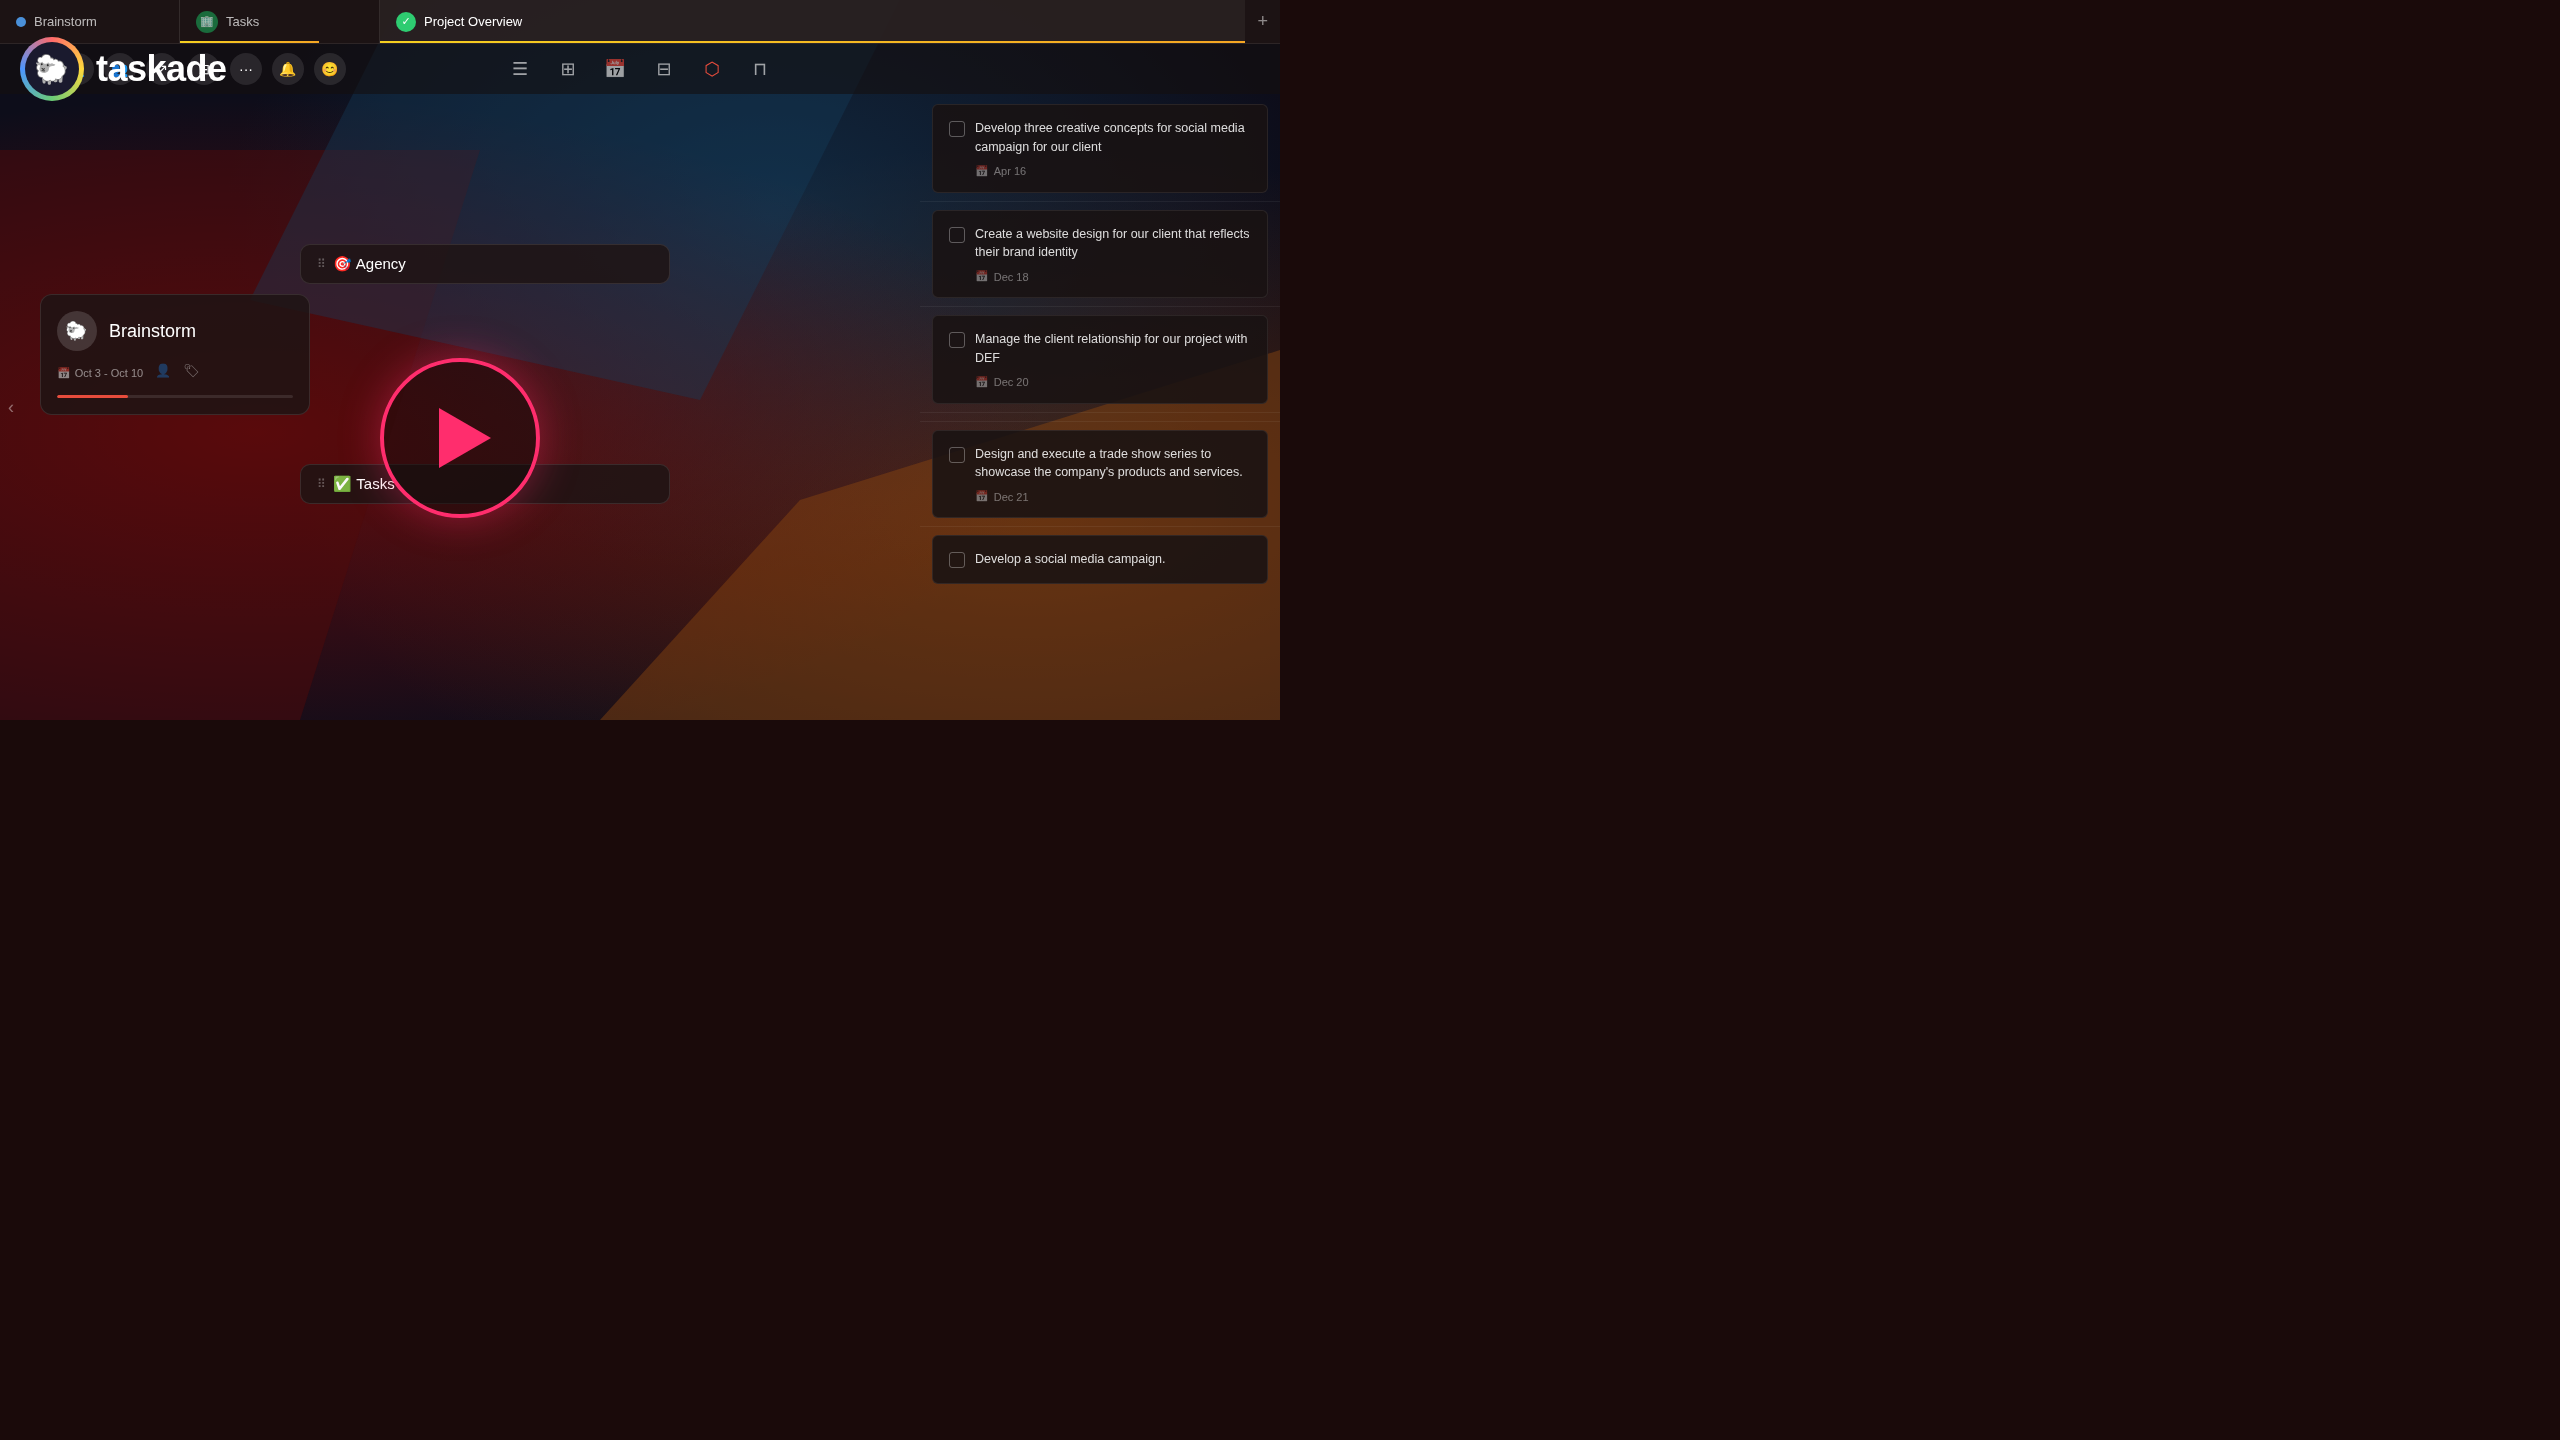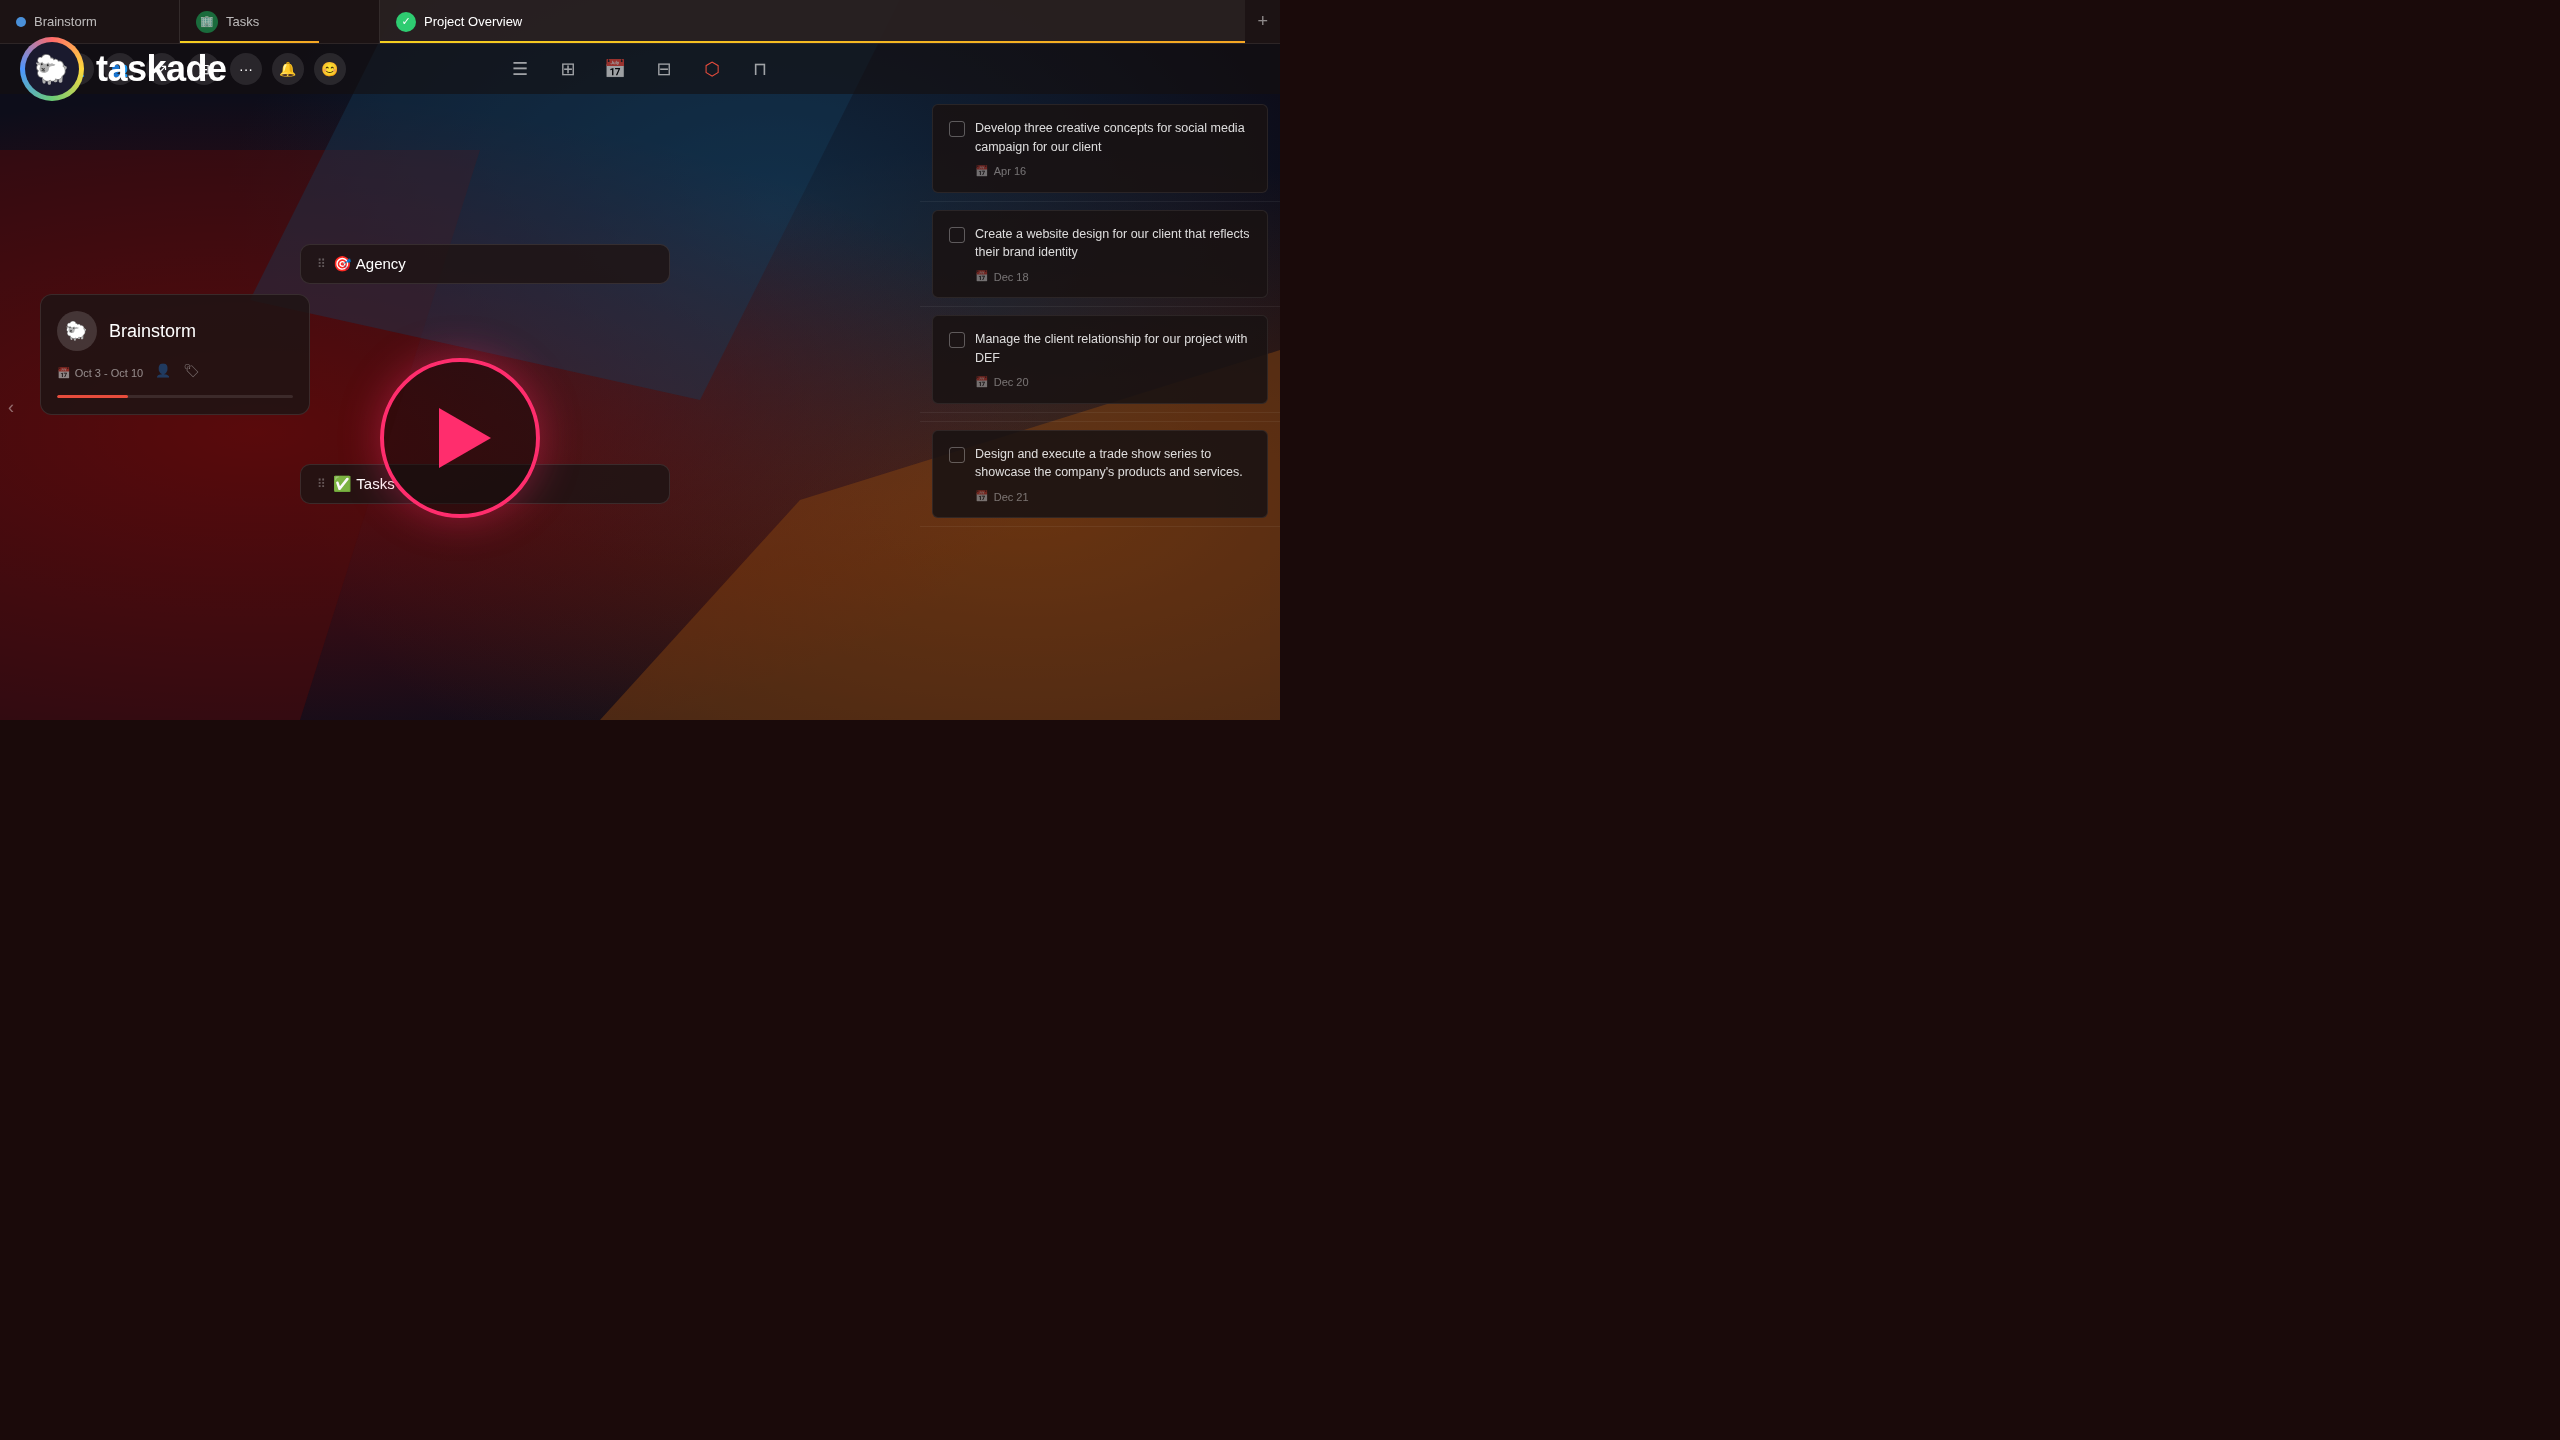--- a/index.html
+++ b/index.html
@@ -643,15 +643,22 @@
       <div class="task-card-top">
         <div class="task-checkbox"></div>
         <span class="task-text">Design and execute a trade show series to showcase the company's products and services.</span>
       </div>
       <div class="task-date">
         <span class="calendar-icon-small">📅</span>
         <span>Dec 21</span>
       </div>
     </div>
       <div class="separator-line"></div>
+      <div class="task-card">
+      <div class="task-card-top">
+        <div class="task-checkbox"></div>
+        <span class="task-text">Develop a social media campaign.</span>
+      </div>
+
+    </div>
     </div>
 
 </div>
 
 </body></html>

